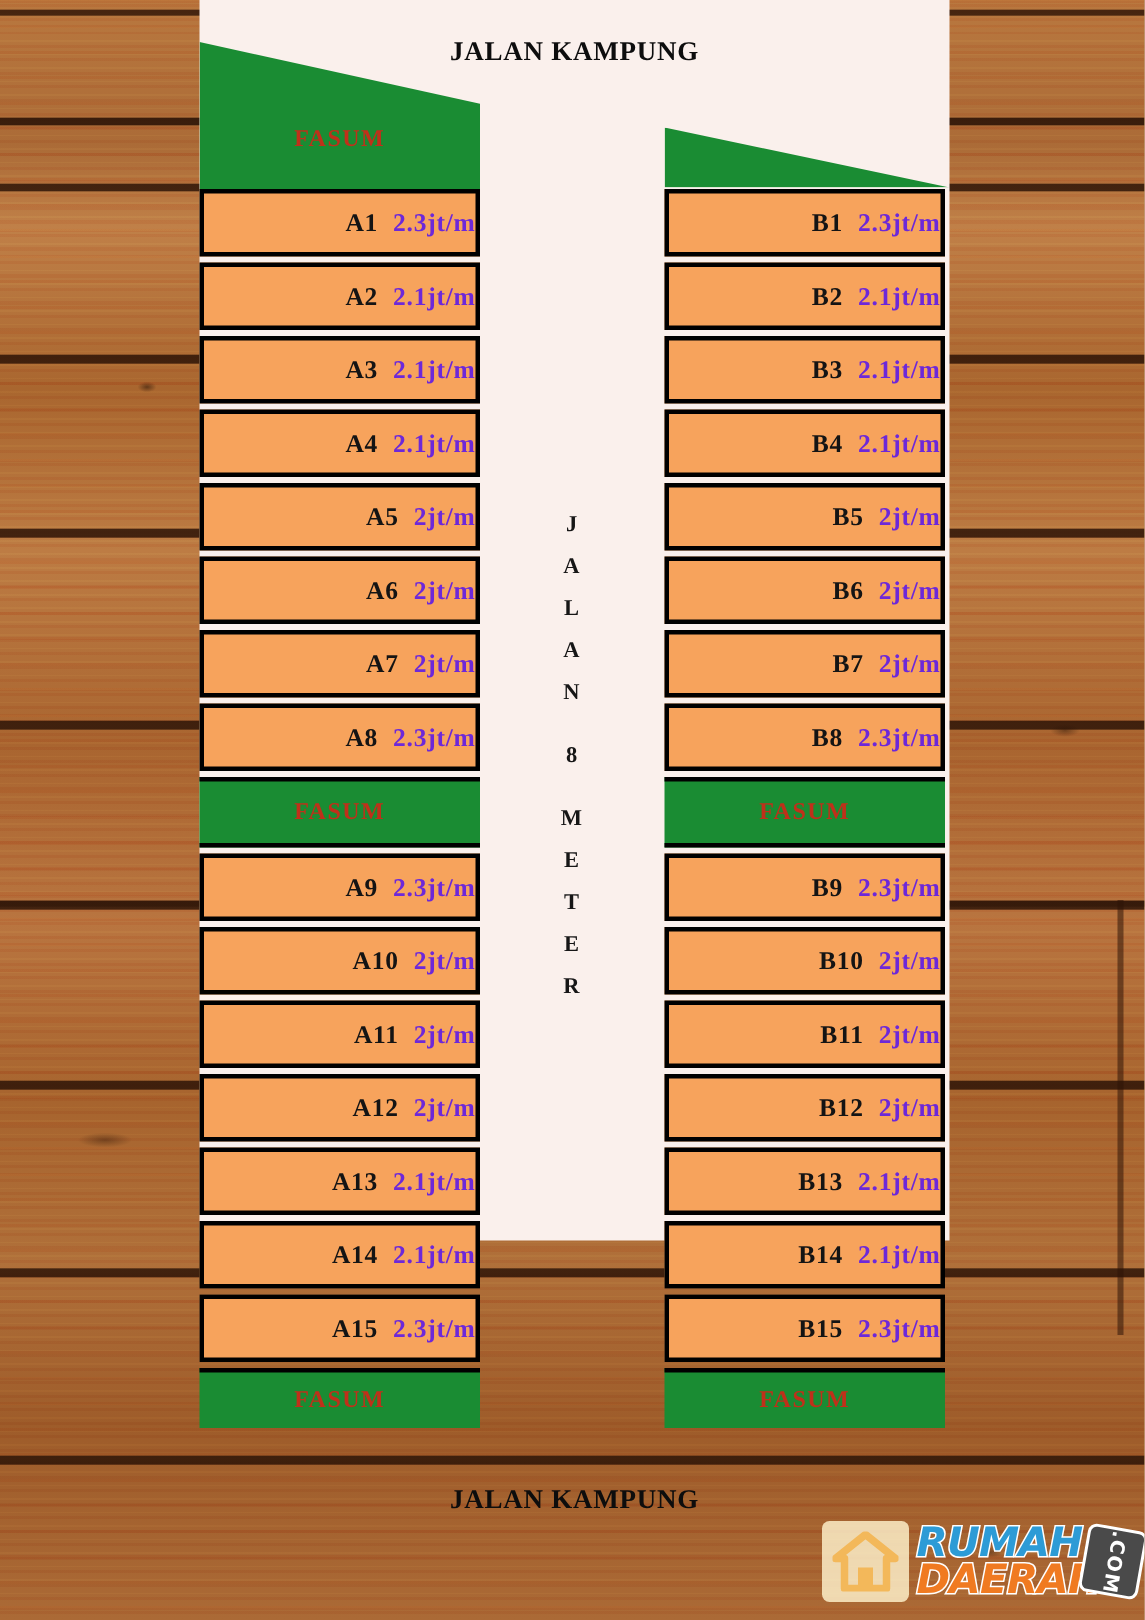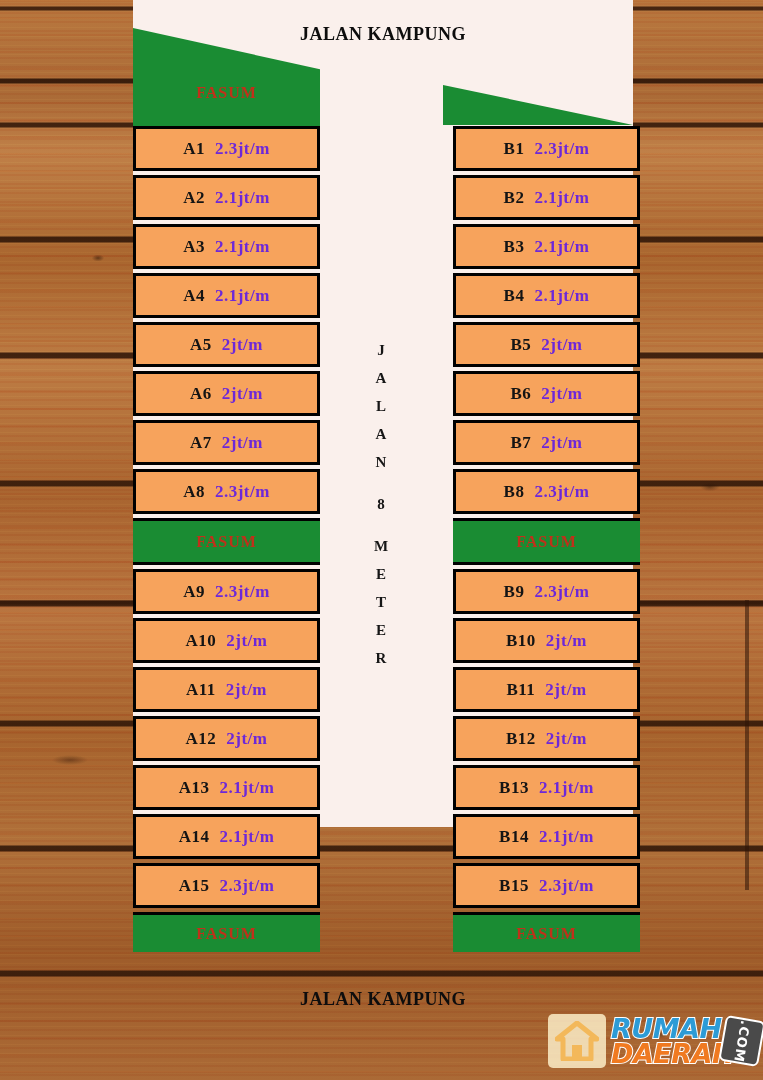--- a/index.html
+++ b/index.html
@@ -127,31 +127,31 @@
     clip-path: polygon(0 0, 100% 100%, 0 100%);
   }
 
   
   .plot-column {
     position: absolute;
     top: 126px;
     width: 187px;
   }
   #column-a { left: 0px; }
-  #column-b { left: 320px; }
+  #column-b { left: 310px; }
 
   .plot {
     position: relative;
     height: 45px;
     margin-bottom: 4px;
     background: #f7a35c;
     border: 3px solid #000000;
     display: flex;
     align-items: center;
-    justify-content: center;
+    justify-content: flex-end;
     gap: 10px;
   }
   .plot-code {
     font-weight: bold;
     font-size: 17px;
     color: #141414;
     letter-spacing: 0.5px;
   }
   .plot-price {
     font-weight: bold;

